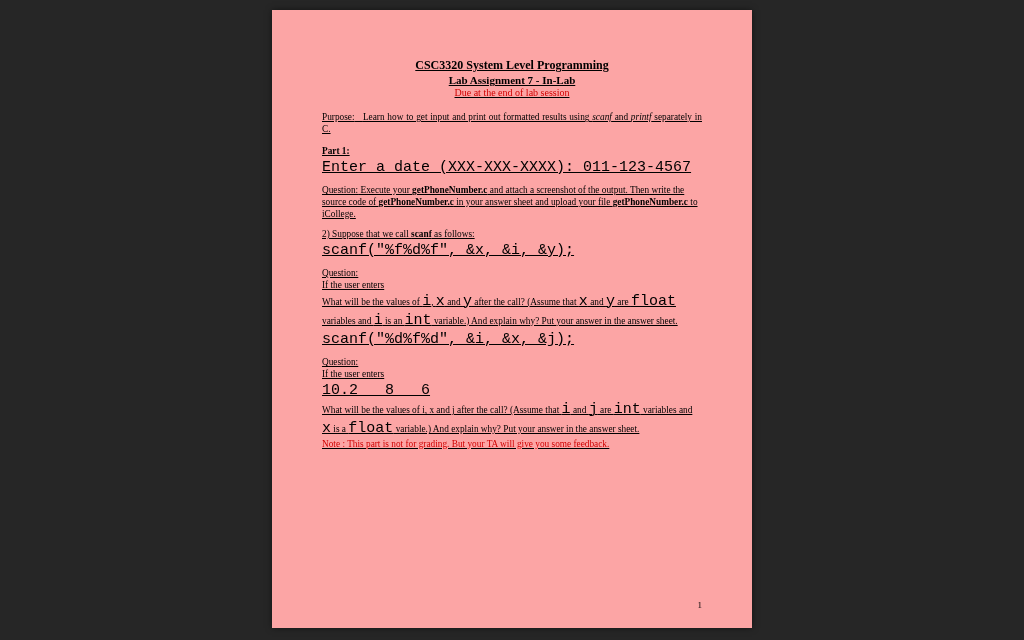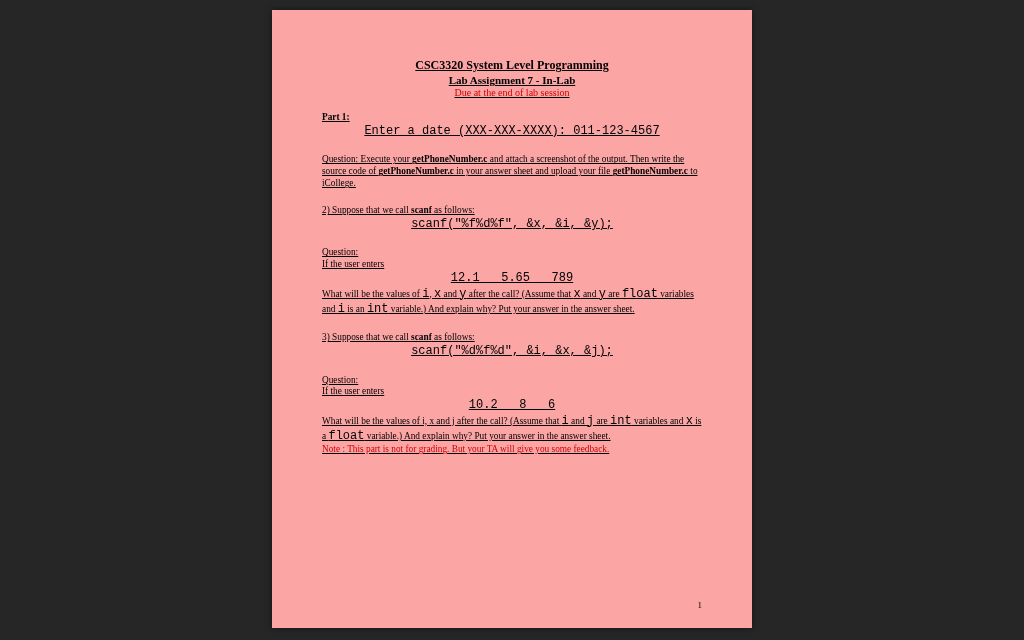--- a/index.html
+++ b/index.html
@@ -44,29 +44,28 @@
   .purpose {
     text-align: justify;
     margin-bottom: 10px;
   }
   .partlabel {
     font-weight: bold;
     margin-top: 8px;
   }
   .mono {
     font-family: "Courier New", Courier, monospace;
-    font-size: 12px;
+    font-size: 15px;
     white-space: pre;
-    text-align: center;
   }
   .uline {
     text-decoration: underline;
   }
   .sect {
-    margin-top: 15px;
+    margin-top: 8px;
   }
   .red {
     color: #d00000;
   }
   .italic {
     font-style: italic;
   }
   .bold {
     font-weight: bold;
   }
@@ -79,46 +78,46 @@
 </style>
 </head>
 <body>
 
 <div class="page">
 
   <div class="title1">CSC3320 System Level Programming</div>
   <div class="title2">Lab Assignment 7 - In-Lab</div>
   <div class="due">Due at the end of lab session</div>
 
+  <div class="purpose">
+    <span>Purpose:</span>&nbsp;&nbsp;
+    <span>Learn how to get input and print out formatted results using </span><span class="italic">scanf</span><span> and </span><span class="italic">printf</span><span> separately in C.</span>
+  </div>
 
   <div class="partlabel">Part 1:</div>
 
   <div class="mono">Enter a date (XXX-XXX-XXXX): 011-123-4567</div>
 
   <div class="sect">
     <span class="uline">Question:</span><span> Execute your </span><span class="bold">getPhoneNumber.c</span><span> and attach a screenshot of the output. Then write the source code of </span><span class="bold">getPhoneNumber.c</span><span> in your answer sheet and upload your file </span><span class="bold">getPhoneNumber.c</span><span> to iCollege.</span>
   </div>
 
   <div class="sect">
     <span>2)  Suppose that we call </span><span class="bold">scanf</span><span> as follows:</span>
   </div>
   <div class="mono">scanf("%f%d%f", &amp;x, &amp;i, &amp;y);</div>
 
   <div class="sect">
     <div class="uline">Question:</div>
     <div>If the user enters</div>
-    <div class="mono">12.1   5.65   789</div>
     <div>
       <span>What will be the values of </span><span class="mono">i</span><span>, </span><span class="mono">x</span><span> and </span><span class="mono">y</span><span> after the call? (Assume that </span><span class="mono">x</span><span>  and </span><span class="mono">y</span><span>  are </span><span class="mono">float</span><span> variables and </span><span class="mono">i</span><span>  is an </span><span class="mono">int</span><span>  variable.) And explain why? Put your answer in the answer sheet.</span>
     </div>
   </div>
 
-  <div class="sect">
-    <span>3)  Suppose that we call </span><span class="bold">scanf</span><span> as follows:</span>
-  </div>
   <div class="mono">scanf("%d%f%d", &amp;i, &amp;x, &amp;j);</div>
 
   <div class="sect">
     <div class="uline">Question:</div>
     <div>If the user enters</div>
     <div class="mono">10.2   8   6</div>
     <div>
       <span>What will be the values of i, x and j after the call? (Assume that </span><span class="mono">i</span><span>  and </span><span class="mono">j</span><span>  are </span><span class="mono">int</span><span>  variables and </span><span class="mono">x</span><span>  is a </span><span class="mono">float</span><span>  variable.) And explain why? Put your answer in the answer sheet.</span>
     </div>
   </div>

